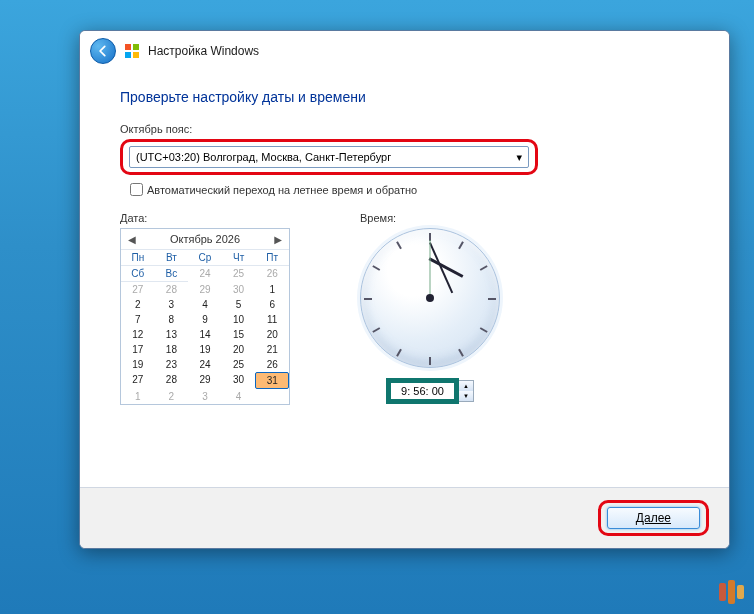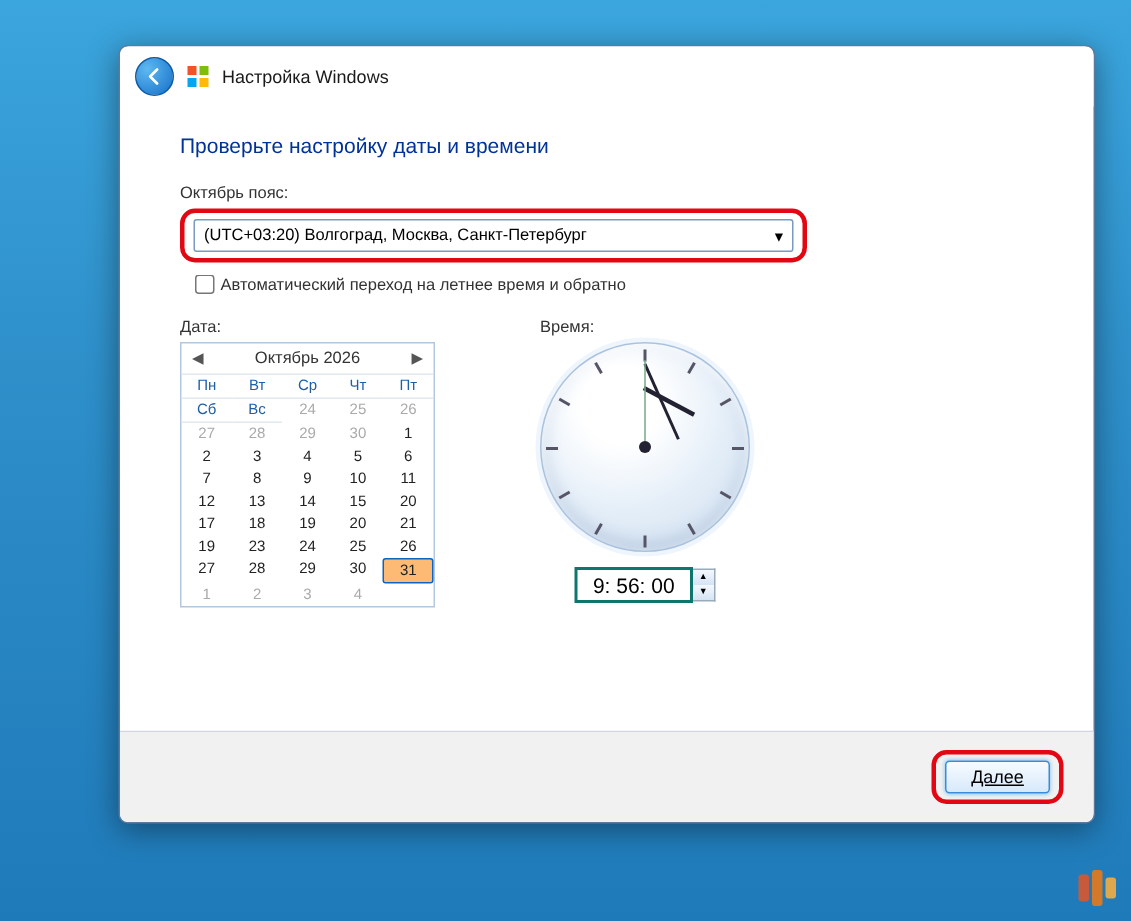--- a/index.html
+++ b/index.html
@@ -66,29 +66,29 @@
   border:1px solid #aac2de; position:relative; margin-bottom:10px;
   box-shadow:inset 0 2px 8px rgba(255,255,255,.9), inset 0 -4px 12px rgba(120,150,190,.4), 0 0 0 3px #eef5fc;
 }
 .tick { position:absolute; left:50%; top:4px; width:2px; height:8px; background:#556; transform-origin:1px 66px; }
 .hand { position:absolute; left:50%; top:50%; transform-origin:0 0; background:#223; }
 .hand.h { width:3px; height:38px; transform:translate(-50%,-100%) rotate(298deg); }
 .hand.m { width:2px; height:55px; transform:translate(-50%,-100%) rotate(336deg); }
 .hand.s { width:1px; height:58px; background:#7a8; transform:translate(-50%,-100%) rotate(0deg); }
 .hub { position:absolute; left:50%; top:50%; width:8px; height:8px; background:#223; border-radius:50%; transform:translate(-50%,-50%); }
 .time-input { display:flex; align-items:center; justify-content:center; gap:0; }
-.time-box { border:2px solid #0f766e; padding:2px 10px; font-size:14px; background:#fff; }
+.time-box { border:5px solid #0f766e; padding:2px 10px; font-size:11px; background:#fff; }
 .spinner { display:flex; flex-direction:column; border:1px solid #9ab; border-left:none; }
 .spinner button { width:14px; height:10px; border:none; background:linear-gradient(#f5f9ff,#d5e3f4); font-size:6px; cursor:pointer; padding:0; line-height:1; }
 .footer {
   border-top:1px solid #d0d7e2; padding:12px 20px; display:flex; justify-content:flex-end;
   background:#f1f1f1; border-radius:0 0 6px 6px;
 }
 .next-btn {
-  min-width:70px; padding:3px 16px; font-size:12px;
+  min-width:70px; padding:3px 28px; font-size:12px;
   background:linear-gradient(#f7fbff,#d7e9fb); border:1px solid #3a8cd8;
   border-radius:3px; cursor:pointer; box-shadow:0 0 3px #6fbef5;text-decoration:underline;
 }
 </style>
 </head>
 <body>
 
 <div class="wizard-window">
   <div class="titlebar">
     <div class="back-btn">

